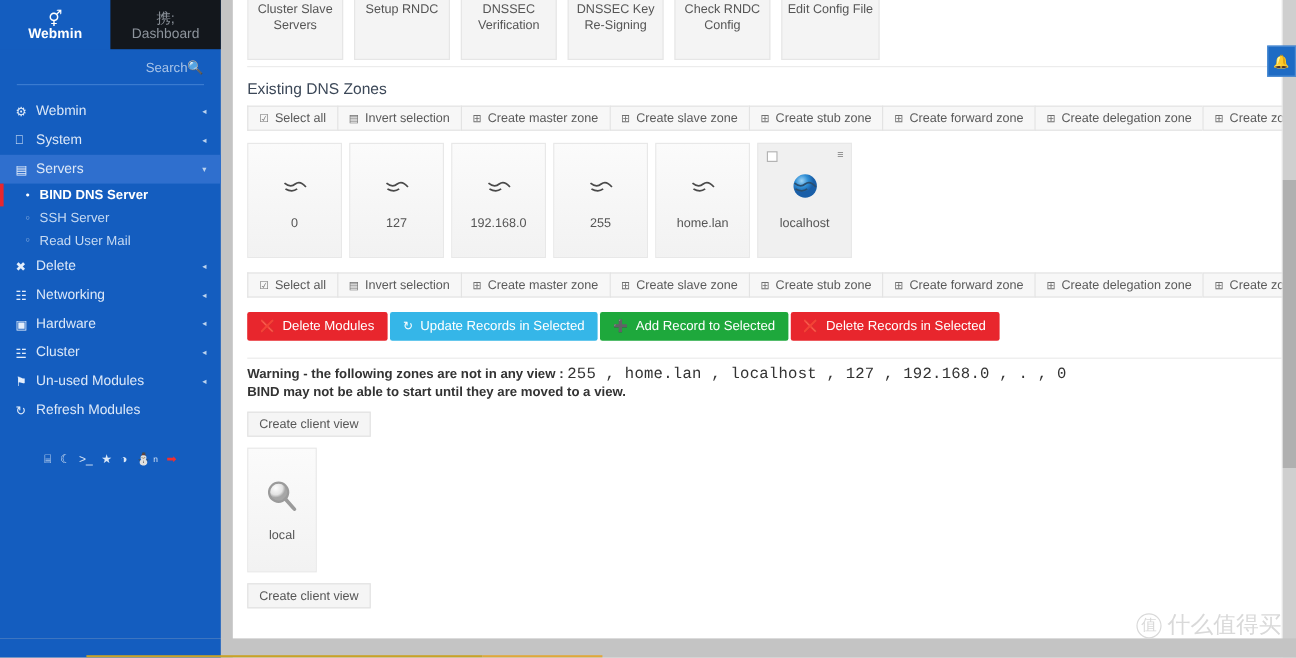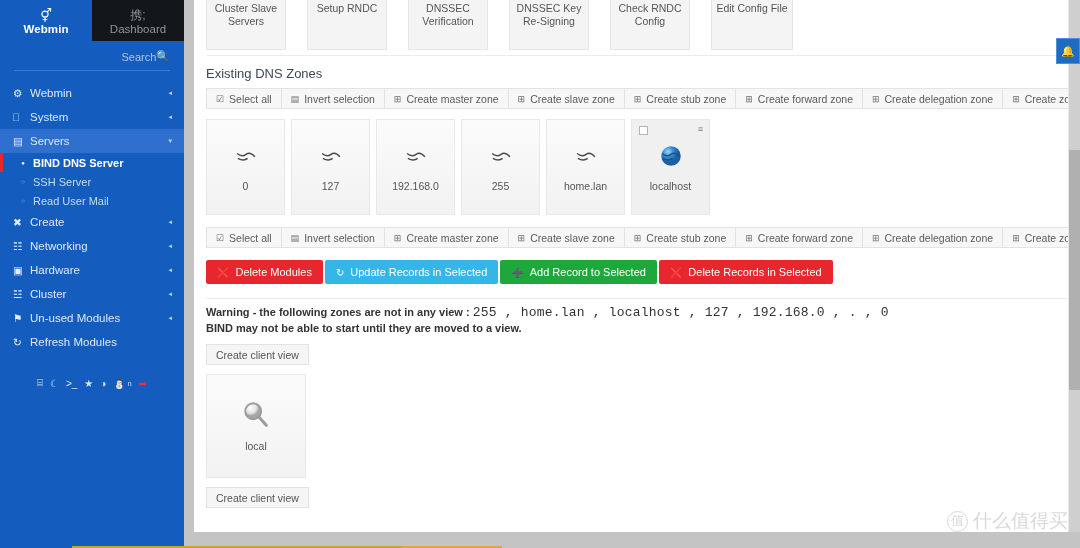--- a/index.html
+++ b/index.html
@@ -73,21 +73,21 @@
   .gap { width: 10px; flex: 0 0 10px; background: #c4c4c4; }
 
   
   .content {
     flex: 1; background: #fff; height: 548px;
     position: relative; overflow: hidden;
   }
 
   
   .topcards {
-    display: flex; gap: 21px; padding: 0 0 0 0;
+    display: flex; gap: 9px; padding: 0 0 0 0;
     margin: 0 12px; height: 50px; overflow: hidden;
   }
   .tcard {
     width: 80px; height: 64px; margin-top: -14px;
     background: #f4f4f4; border: 1px solid #e6e6e6;
     display: flex; align-items: flex-start; justify-content: center;
     padding-top: 15px; text-align: center;
   }
   .tcard span { font-size: 10.5px; color: #555; line-height: 12.5px; display: block; width: 72px; }
   .tcard.wide { width: 82px; }
@@ -155,21 +155,21 @@
 
   .smallbtn {
     display: inline-flex; align-items: center;
     background: #f5f5f5; border: 1px solid #e2e2e2;
     font-size: 10.5px; color: #555; padding: 4px 9px;
     margin: 9px 12px 0 12px; height: 21px;
   }
 
   .viewgrid { margin: 9px 12px 0 12px; }
   .vcard {
-    width: 100px; height: 104px;
+    width: 58px; height: 104px;
     background: linear-gradient(#fbfbfb, #f2f2f2);
     border: 1px solid #e8e8e8;
     display: flex; flex-direction: column;
     align-items: center; justify-content: center;
   }
   .vcard .vlbl { font-size: 10.5px; color: #555; margin-top: 6px; }
 
   
   .bell {
     position: absolute; right: 0; top: 38px;
@@ -252,21 +252,21 @@
       <div class="mi sub">
         <span class="micon">○</span>
         <span class="mlabel">SSH Server</span>
       </div>
       <div class="mi sub">
         <span class="micon">○</span>
         <span class="mlabel">Read User Mail</span>
       </div>
       <div class="mi">
         <span class="micon">✖</span>
-        <span class="mlabel">Create</span>
+        <span class="mlabel">Delete</span>
         <span class="marrow">◂</span>
       </div>
       <div class="mi">
         <span class="micon">☷</span>
         <span class="mlabel">Networking</span>
         <span class="marrow">◂</span>
       </div>
       <div class="mi">
         <span class="micon">▣</span>
         <span class="mlabel">Hardware</span>

